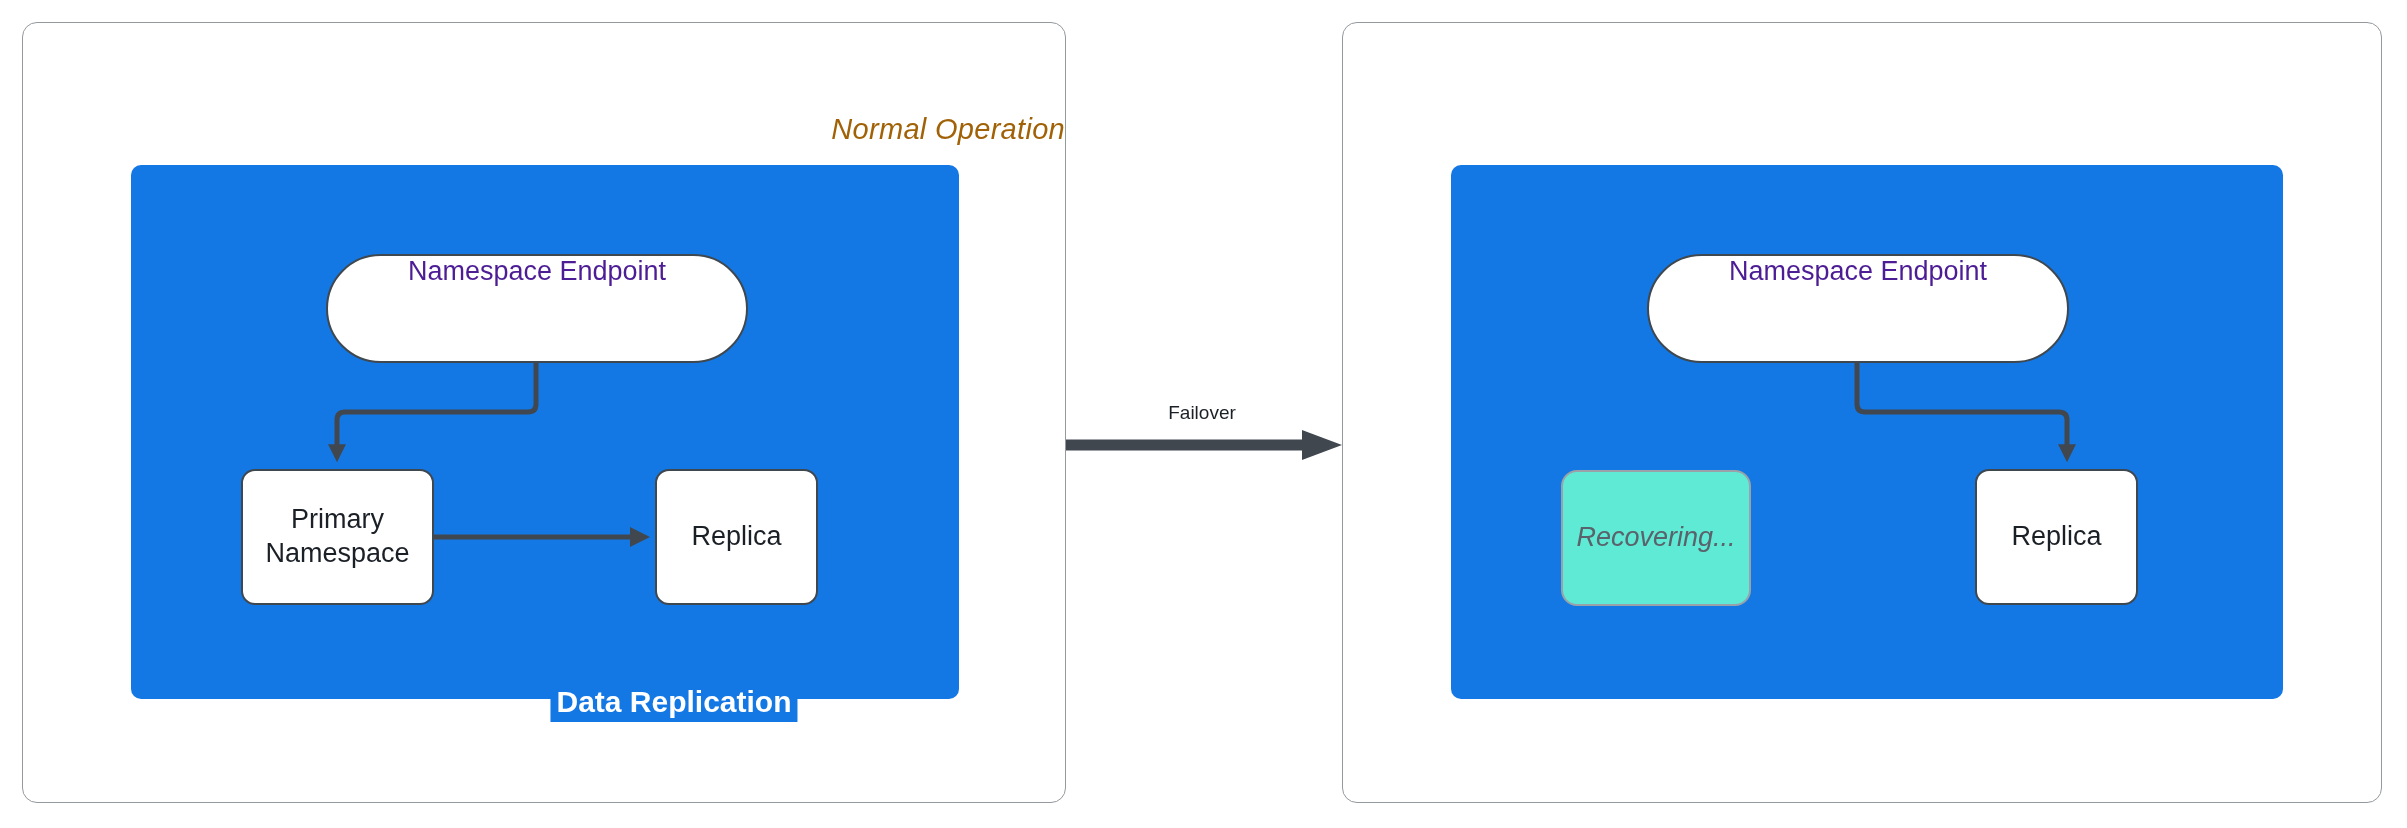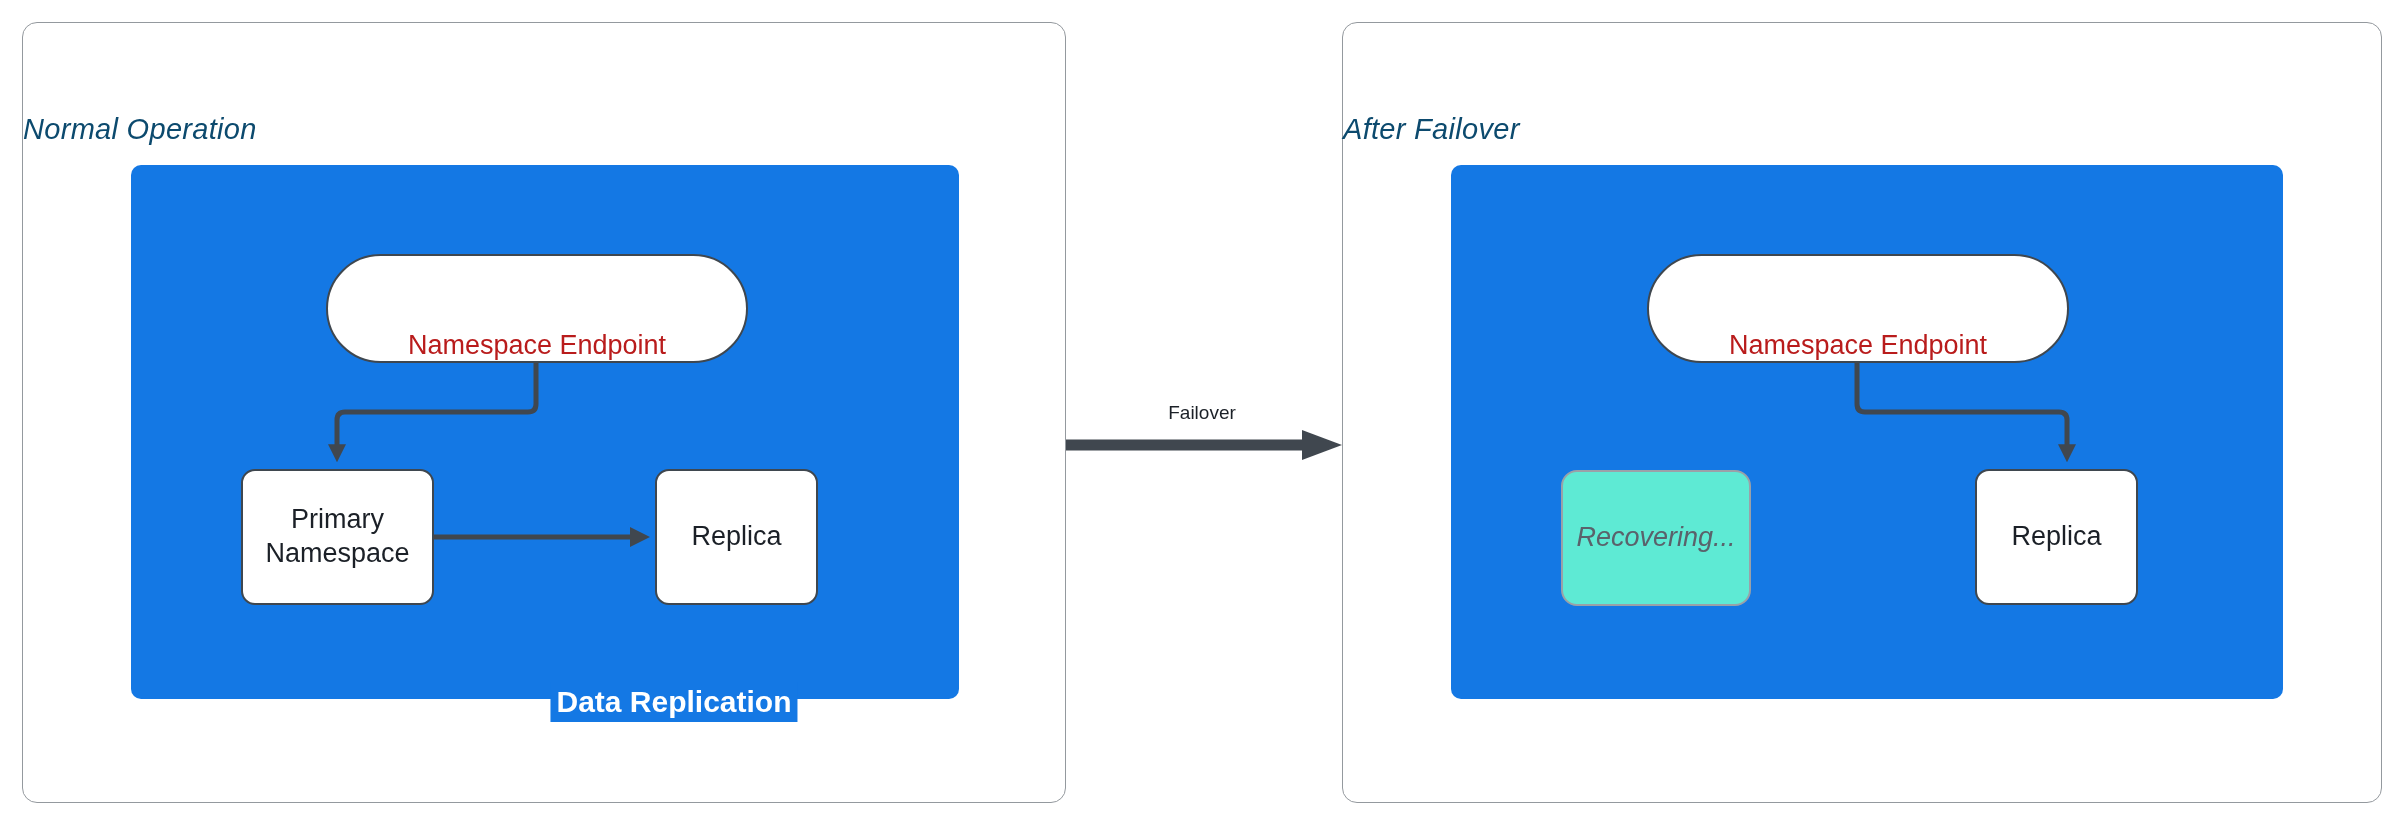--- a/index.html
+++ b/index.html
@@ -19,47 +19,47 @@
     background: #ffffff;
     border: 1.5px solid #94999e;
     border-radius: 15px;
   }
   .panel.left  { left: 22px;   width: 1044px; }
   .panel.right { left: 1342px; width: 1040px; }
 
   .panel-title {
     position: absolute;
     top: 90px; left: 0; width: 100%;
-    text-align: left;
+    text-align: right;
     font-style: italic;
     font-size: 29px;
-    color: #0c4a6e;
+    color: #a16207;
     letter-spacing: 0.3px;
   }
 
   
   .cluster {
     position: absolute;
     top: 142px; height: 534px;
     background: #1478E4;
     border-radius: 10px;
   }
   .panel.left  .cluster { left: 108px; width: 828px; }
   .panel.right .cluster { left: 108px; width: 832px; }
 
   
   .pill {
     position: absolute;
     top: 89px; width: 422px; height: 109px;
     background: #ffffff;
     border: 2.5px solid #3f474f;
     border-radius: 56px;
-    display: flex; align-items: flex-end; justify-content: center;
+    display: flex; align-items: flex-start; justify-content: center;
     font-size: 27px;
-    color: #b91c1c;
+    color: #4c1d95;
   }
   .panel.left  .pill { left: 195px; }
   .panel.right .pill { left: 196px; }
 
   
   .node {
     position: absolute;
     top: 304px; height: 136px;
     background: #ffffff;
     border: 2px solid #3f474f;
@@ -134,21 +134,20 @@
 
       <div class="node slot-right">
         <span class="lbl">Replica</span>
       </div>
 
       <div class="edge-label">Data Replication</div>
     </div>
   </div>
 
   <div class="panel right">
-    <div class="panel-title">After Failover</div>
 
     <div class="cluster">
       <div class="pill">
         <span>Namespace Endpoint</span>
       </div>
 
       <div class="node slot-left recovering">
         <span class="lbl">Recovering...</span>
       </div>
 

